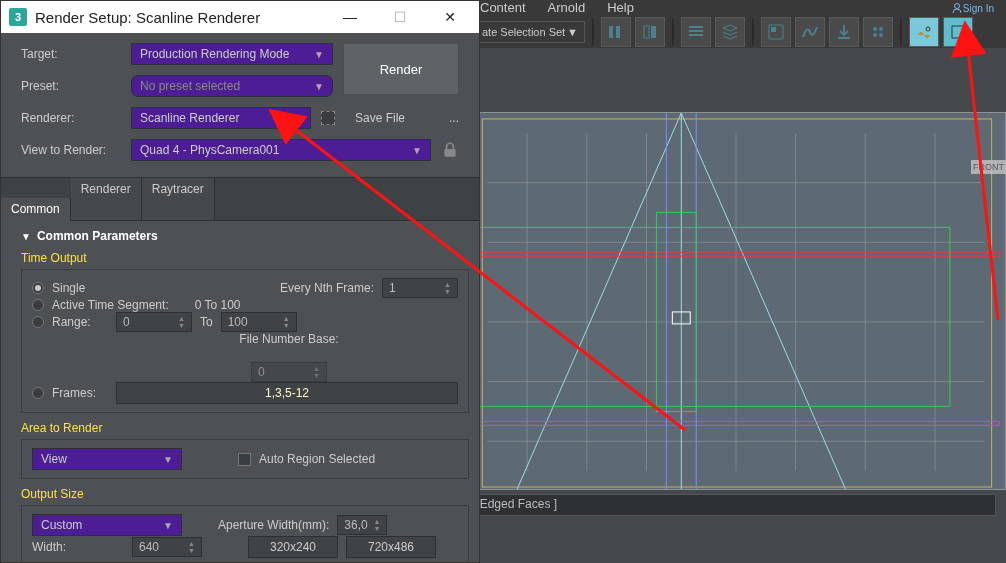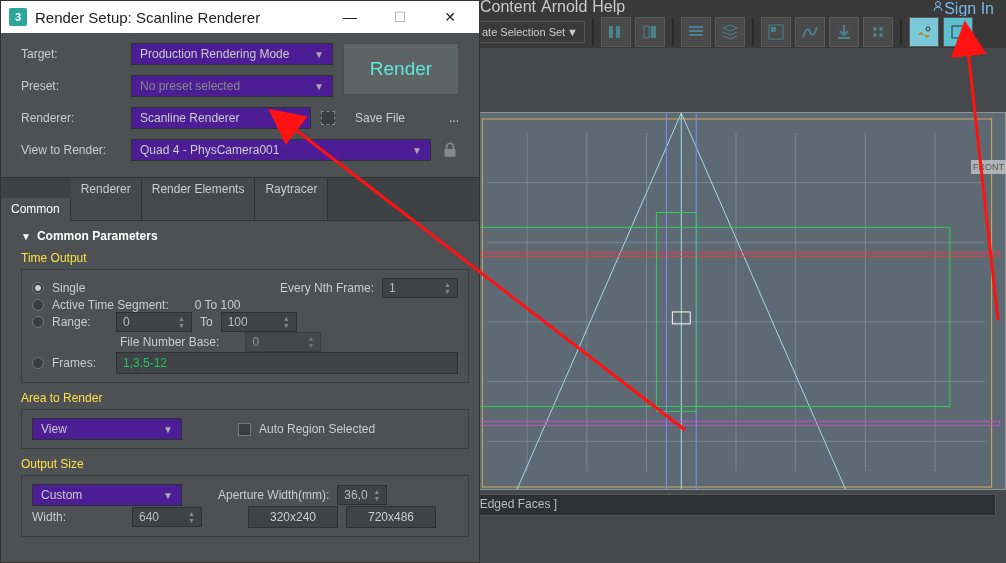--- a/index.html
+++ b/index.html
@@ -1,21 +1,21 @@
 <!DOCTYPE html>
 <html><head>
 <meta charset="utf-8">
 <style>
 * { box-sizing: border-box; margin: 0; padding: 0; font-family: "Segoe UI", Arial, sans-serif; }
 body { width: 1006px; height: 563px; background: #45494b; overflow: hidden; position: relative; }
 
 
-.top-menubar { position: absolute; top: 0; left: 0; right: 0; height: 16px; background: #393939; color: #ccc; font-size: 16px; display: flex; align-items: flex-end; padding-left: 480px; gap: 5px; }
+.top-menubar { position: absolute; top: 0; left: 0; right: 0; height: 16px; background: #393939; color: #ccc; font-size: 13px; display: flex; align-items: flex-start; padding-left: 480px; gap: 22px; }
 .top-menubar span { cursor: default; }
-.signin { position: absolute; right: 12px; top: 0; height: 16px; display: flex; align-items: flex-start; color: #7ab8e8; font-size: 16px; }
+.signin { position: absolute; right: 12px; top: 0; height: 16px; display: flex; align-items: center; color: #7ab8e8; font-size: 10px; }
 
 
 .toolbar { position: absolute; top: 16px; left: 0; right: 0; height: 32px; background: #393939; display: flex; align-items: center; padding-left: 475px; gap: 4px; }
 .toolbar .selset { background: #393939; border: 1px solid #555; color: #ccc; font-size: 11px; padding: 2px 6px; width: 110px; height: 22px; display: flex; align-items: center; justify-content: space-between; }
 .toolbar .sep { width: 2px; height: 26px; background: #2a2a2a; margin: 0 3px; }
 .toolbar .tbtn { width: 30px; height: 30px; background: #4a4a4a; border: 1px solid #5a5a5a; display: flex; align-items: center; justify-content: center; color: #5b8998; }
 .toolbar .tbtn.active { background: #7bc9d8; }
 .toolbar .tbtn svg { width: 18px; height: 18px; }
 
 
@@ -24,42 +24,42 @@
 .titlebar .icon { width: 18px; height: 18px; background: #2aa69a; border-radius: 2px; display: flex; align-items: center; justify-content: center; font-size: 11px; font-weight: bold; color: #fff; }
 .titlebar .title { flex: 1; font-size: 15px; }
 .titlebar .winbtn { width: 42px; height: 28px; display: flex; align-items: center; justify-content: center; font-size: 14px; color: #222; }
 .titlebar .winbtn.disabled { color: #aaa; }
 
 .dlgbody { padding: 10px 20px; display: flex; flex-direction: column; gap: 10px; }
 .row { display: flex; align-items: center; gap: 10px; }
 .row .lbl { width: 100px; color: #ccc; }
 .dd { background: #4c1d95; border: 1px solid #2e3133; color: #ccc; padding: 3px 8px; height: 22px; display: flex; align-items: center; justify-content: space-between; flex: 1; position: relative; }
 .dd .arrow { font-size: 10px; color: #aaa; }
-.dd.disabled { color: #888; }
-.renderbtn { width: 116px; height: 52px; background: #5e6366; border: 1px solid #4a4e50; color: #5eead4; display: flex; align-items: center; justify-content: center; font-size: 19px; }
+.dd.disabled { color: #888; border-radius: 7px; }
+.renderbtn { width: 116px; height: 52px; background: #5e6366; border: 1px solid #4a4e50; color: #ffffff; display: flex; align-items: center; justify-content: center; font-size: 13px; }
 .savechk { display: flex; align-items: center; gap: 20px; }
 .savechk .chk { width: 14px; height: 14px; border: 1px dashed #888; background: #3a3d3f; }
 .ellipsis { color: #ccc; }
 .lockicon { width: 18px; height: 18px; }
 
 .tabs { display: flex; border-top: 1px solid #2e3133; border-bottom: 1px solid #2e3133; background: #3f4244; margin-top: 6px; }
 .tab { padding: 4px 10px; border-right: 1px solid #2e3133; color: #ccc; background: #45494b; }
 .tab.active { background: #4d5154; border-bottom: 1px solid #4d5154; position: relative; top: 1px; color: #fff; margin-top: 19px; }
 
 .scrollarea { flex: 1; overflow: hidden; padding: 4px 10px 10px 20px; }
 .rollouthdr { background: #4d5154; padding: 4px 0; color: #fff; font-weight: 600; display: flex; align-items: center; gap: 6px; }
 .rollouthdr .arr { font-size: 10px; }
 .section-label { color: #fde047; }
 .subbox { border: 1px solid #3a3d3f; padding: 8px 10px; margin-top: 4px; display: flex; flex-direction: column; gap: 0; }
 .radiorow { display: flex; align-items: center; gap: 8px; }
 .radio { width: 12px; height: 12px; border: 1px solid #777; border-radius: 50%; background: #3a3d3f; display: flex; align-items: center; justify-content: center; }
 .radio.checked::after { content: ""; width: 6px; height: 6px; border-radius: 50%; background: #ccc; }
 .spinner { background: #3f4345; border: 1px solid #2e3133; color: #bbb; height: 20px; padding: 0 6px; display: flex; align-items: center; justify-content: space-between; width: 76px; }
 .spinner .sp { display: flex; flex-direction: column; font-size: 7px; line-height: 7px; color: #888; }
-.textfield { background: #3f4345; border: 1px solid #2e3133; color: #22c55e; height: 22px; padding: 0 6px; flex: 1; display: flex; align-items: center; }
+.textfield { background: #3f4345; border: 1px solid #2e3133; color: #fef9c3; height: 22px; padding: 0 6px; flex: 1; display: flex; align-items: center; justify-content: center; }
 .chkbx { width: 13px; height: 13px; border: 1px solid #777; background: #3a3d3f; }
 .presetbtn { background: #3f4345; border: 1px solid #2e3133; color: #ccc; height: 22px; width: 90px; display: flex; align-items: center; justify-content: center; }
 
 
 .viewport { position: absolute; left: 466px; top: 112px; right: 0px; height: 378px; background: #5e6a73; border: 1px solid #8e9293; }
 .viewport svg { position: absolute; inset: 0; width: 100%; height: 100%; }
 .viewpanel-title { position: absolute; left: 466px; top: 494px; width: 530px; height: 22px; background: #2e3133; color: #bbb; font-size: 12px; padding: 2px 6px; border: 1px solid #555; }
 .front-lbl { position: absolute; right: 0; top: 160px; background: #c1c4c6; color: #555; font-size: 9px; padding: 2px; opacity: .8; }
 
 
@@ -239,21 +239,20 @@
       <svg class="lockicon" viewBox="0 0 16 16">
           <rect x="3" y="7" width="10" height="7" rx="1" fill="#888"></rect>
           <path d="M5 7V5a3 3 0 0 1 6 0v2" fill="none" stroke="#888" stroke-width="1.5"></path>
         </svg>
     </div>
   </div>
 
   <div class="tabs">
     <div class="tab active">Common</div>
     <div class="tab">Renderer</div>
-    <div class="tab">Render Elements</div>
     <div class="tab">Raytracer</div>
   </div>
 
   <div class="scrollarea">
     <div class="rollouthdr">
       <span class="arr">▼</span>
       <span>Common Parameters</span>
     </div>
 
     <div class="section-label" style="margin-top:4px;">Time Output</div>
@@ -289,21 +288,21 @@
           </div>
         <span>To</span>
         <div class="spinner">
             <span>100</span>
             <span class="sp">
               <span>▲</span>
               <span>▼</span>
             </span>
           </div>
       </div>
-      <div class="radiorow" style="padding-left:88px;">
+      <div class="radiorow" style="padding-left:88px;flex-direction:column;">
         <span>File Number Base:</span>
         <span style="width:10px"></span>
         <div class="spinner" style="opacity:.6">
             <span>0</span>
             <span class="sp">
               <span>▲</span>
               <span>▼</span>
             </span>
           </div>
       </div>

